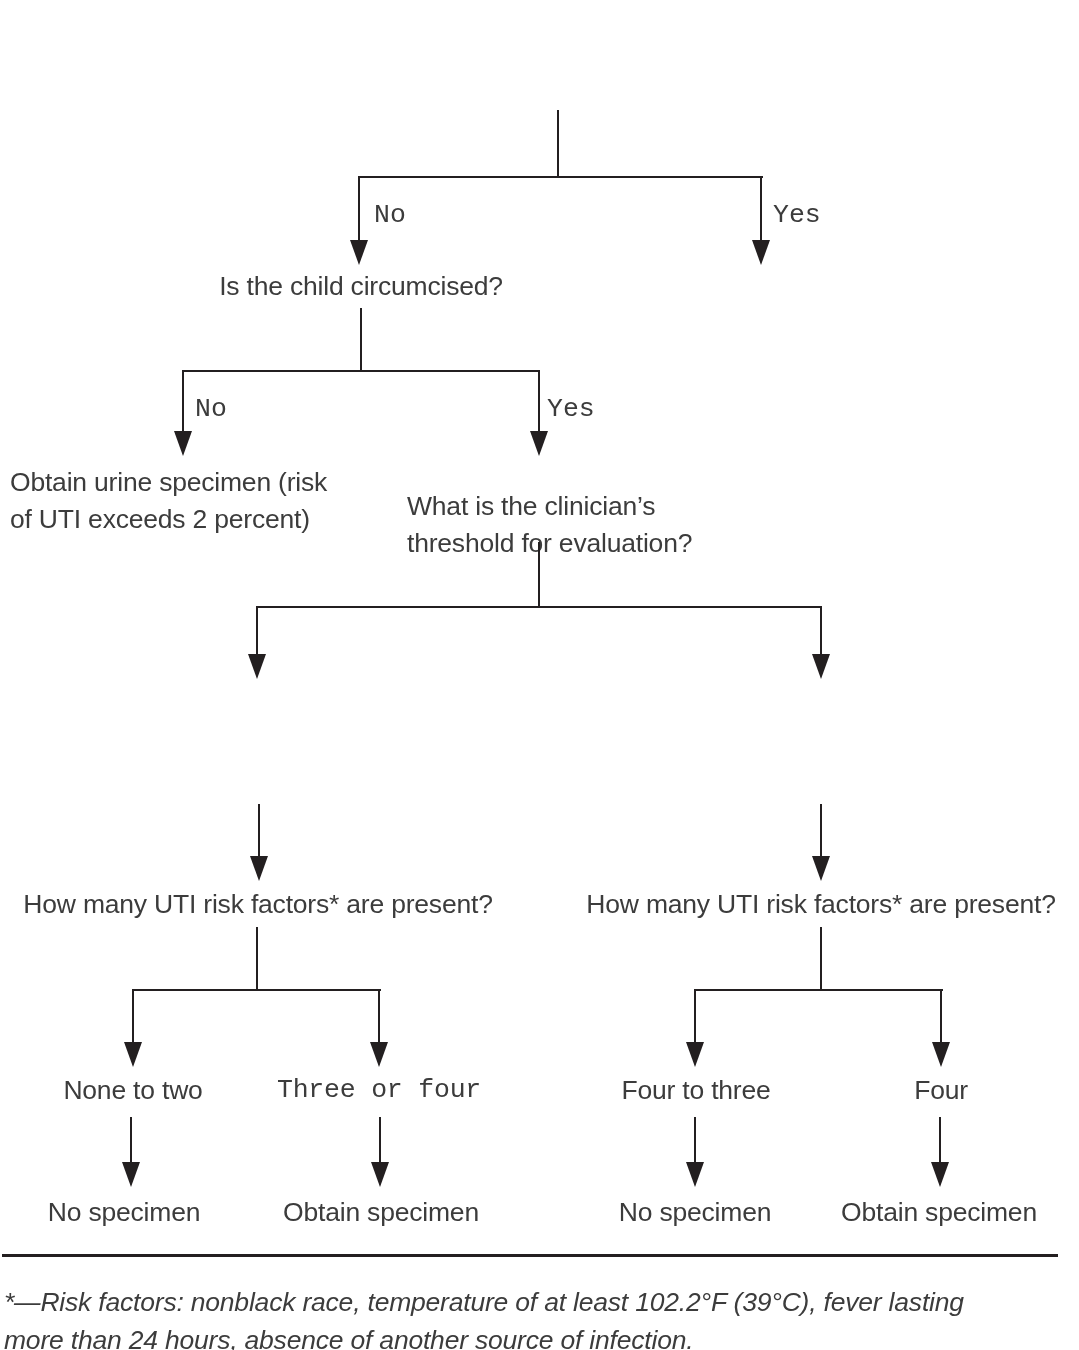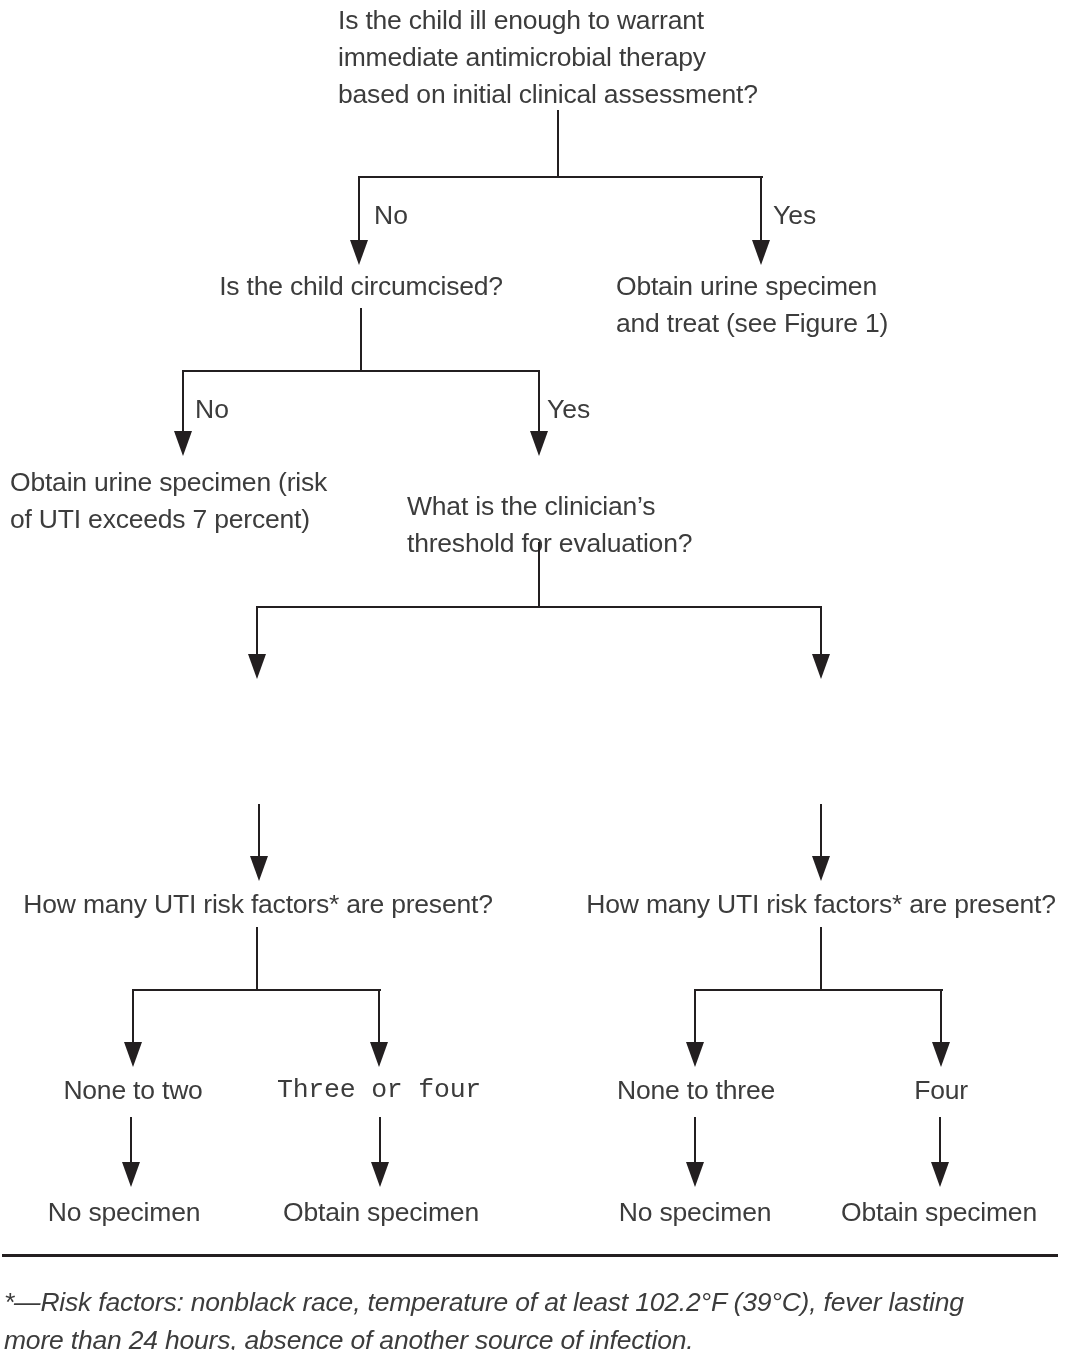--- a/index.html
+++ b/index.html
@@ -28,20 +28,21 @@
   .center{
     transform:translateX(-50%);
     text-align:right;
   }
   .edge-label{
     position:absolute;
     font-size:26.5px;
     line-height:30px;
     color:var(--text);
     white-space:nowrap;
+    font-family:Liberation Mono, monospace;
   }
   .vline{
     position:absolute;
     width:2px;
     background:var(--line);
   }
   .hline{
     position:absolute;
     height:2px;
     background:var(--line);
@@ -65,48 +66,43 @@
     letter-spacing:-0.2px;
     white-space:pre-line;
     color:var(--text);
   }
 </style>
 </head>
 <body>
 
 <div id="canvas">
 
-  <div class="node" style="left:338px; top:2px;">Is the child ill enough to warrant
-immediate antimicrobial therapy
-based on initial clinical assessment?</div>
 
   <div class="vline" style="left:557px; top:110px; height:67px;"></div>
   <div class="hline" style="left:359px; top:176px; width:404px;"></div>
   <div class="vline" style="left:358px; top:176px; height:68px;"></div>
   <div class="arrowhead" style="left:350px; top:240px;"></div>
   <div class="vline" style="left:760px; top:176px; height:68px;"></div>
   <div class="arrowhead" style="left:752px; top:240px;"></div>
   <div class="edge-label" style="left:374px; top:200px;">No</div>
   <div class="edge-label" style="left:773px; top:200px;">Yes</div>
 
   <div class="node center" style="left:361px; top:268px;">Is the child circumcised?</div>
-  <div class="node" style="left:616px; top:268px;">Obtain urine specimen
-and treat (see Figure 1)</div>
 
   <div class="vline" style="left:360px; top:308px; height:63px;"></div>
   <div class="hline" style="left:183px; top:370px; width:357px;"></div>
   <div class="vline" style="left:182px; top:370px; height:64px;"></div>
   <div class="arrowhead" style="left:174px; top:431px;"></div>
   <div class="vline" style="left:538px; top:370px; height:64px;"></div>
   <div class="arrowhead" style="left:530px; top:431px;"></div>
   <div class="edge-label" style="left:195px; top:394px;">No</div>
   <div class="edge-label" style="left:547px; top:394px;">Yes</div>
 
   <div class="node" style="left:10px; top:464px;">Obtain urine specimen (risk
-of UTI exceeds 7 percent)</div>
+of UTI exceeds 2 percent)</div>
   <div class="node" style="left:407px; top:464px;margin-top:24px;">What is the clinician’s
 threshold for evaluation?</div>
 
   <div class="vline" style="left:538px; top:542px; height:65px;"></div>
   <div class="hline" style="left:257px; top:606px; width:565px;"></div>
   <div class="vline" style="left:256px; top:606px; height:52px;"></div>
   <div class="arrowhead" style="left:248px; top:654px;"></div>
   <div class="vline" style="left:820px; top:606px; height:52px;"></div>
   <div class="arrowhead" style="left:812px; top:654px;"></div>
 
@@ -128,21 +124,21 @@
 
   <div class="vline" style="left:820px; top:927px; height:63px;"></div>
   <div class="hline" style="left:695px; top:989px; width:248px;"></div>
   <div class="vline" style="left:694px; top:989px; height:55px;"></div>
   <div class="arrowhead" style="left:686px; top:1042px;"></div>
   <div class="vline" style="left:940px; top:989px; height:55px;"></div>
   <div class="arrowhead" style="left:932px; top:1042px;"></div>
 
   <div class="node center" style="left:133px; top:1072px; white-space:nowrap;">None to two</div>
   <div class="node center" style="left:379px; top:1072px; white-space:nowrap;font-family:Liberation Mono, monospace;">Three or four</div>
-  <div class="node center" style="left:696px; top:1072px; white-space:nowrap;">None to three</div>
+  <div class="node center" style="left:696px; top:1072px; white-space:nowrap;">Four to three</div>
   <div class="node center" style="left:941px; top:1072px; white-space:nowrap;">Four</div>
 
   <div class="vline" style="left:130px; top:1117px; height:47px;"></div>
   <div class="arrowhead" style="left:122px; top:1162px;"></div>
   <div class="vline" style="left:379px; top:1117px; height:47px;"></div>
   <div class="arrowhead" style="left:371px; top:1162px;"></div>
   <div class="vline" style="left:694px; top:1117px; height:47px;"></div>
   <div class="arrowhead" style="left:686px; top:1162px;"></div>
   <div class="vline" style="left:939px; top:1117px; height:47px;"></div>
   <div class="arrowhead" style="left:931px; top:1162px;"></div>

